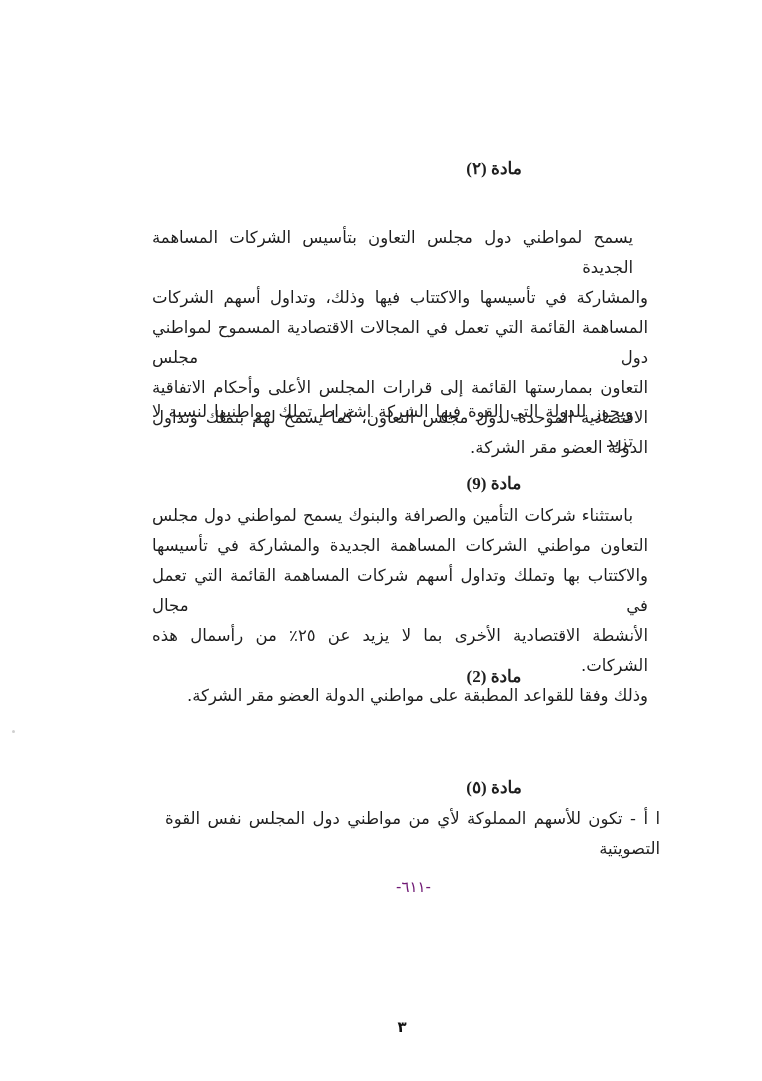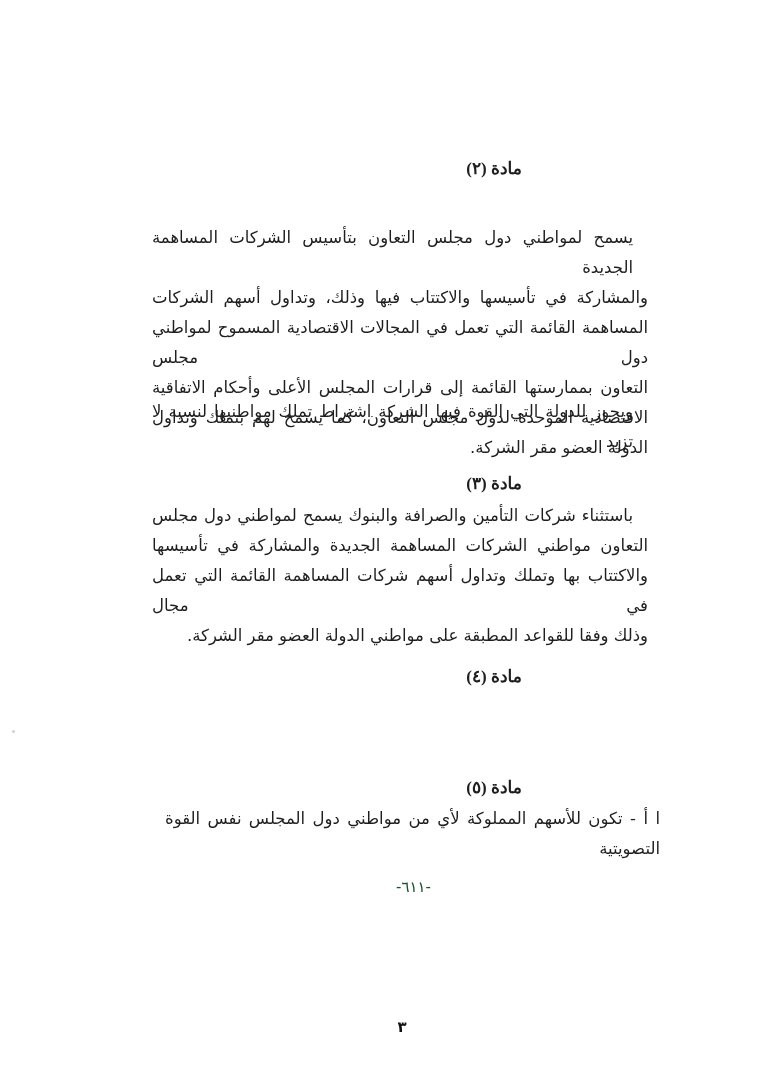--- a/index.html
+++ b/index.html
@@ -44,21 +44,21 @@
   .b-a4{ top:693px; }
   .b-h5{ top:775px; }
   .b-a5{ top:804px; }
   .page-marker{
     position:absolute;
     top:876px;
     left:396px;
     direction:rtl;
     font-size:15px;
     line-height:22px;
-    color:#14532d;
+    color:#701a75;
   }
   .footer-num{
     position:absolute;
     top:1016px;
     left:392px;
     width:20px;
     text-align:center;
     font-size:15px;
     line-height:22px;
     font-weight:bold;
@@ -86,31 +86,32 @@
     <div class="ln">المساهمة القائمة التي تعمل في المجالات الاقتصادية المسموح لمواطني دول مجلس</div>
     <div class="ln">التعاون بممارستها القائمة إلى قرارات المجلس الأعلى وأحكام الاتفاقية</div>
     <div class="ln">الاقتصادية الموحدة لدول مجلس التعاون، كما يسمح لهم بتملك وتداول</div>
     <div class="ln start">الدولة العضو مقر الشركة.</div>
   </div>
   <div class="col b-a2p2">
     <div class="ln indent">ويجوز للدولة التي القوة فيها الشركة اشتراط تملك مواطنيها لنسبة لا تزيد</div>
   </div>
 
   <div class="col b-h3">
-    <div class="hd">مادة (٣)</div>
+    <div class="hd">مادة (9)</div>
   </div>
   <div class="col b-a3">
     <div class="ln indent">باستثناء شركات التأمين والصرافة والبنوك يسمح لمواطني دول مجلس</div>
     <div class="ln">التعاون مواطني الشركات المساهمة الجديدة والمشاركة في تأسيسها</div>
     <div class="ln">والاكتتاب بها وتملك وتداول أسهم شركات المساهمة القائمة التي تعمل في مجال</div>
+    <div class="ln">الأنشطة الاقتصادية الأخرى بما لا يزيد عن ٢٥٪ من رأسمال هذه الشركات.</div>
     <div class="ln start">وذلك وفقا للقواعد المطبقة على مواطني الدولة العضو مقر الشركة.</div>
   </div>
 
   <div class="col b-h4">
-    <div class="hd">مادة (٤)</div>
+    <div class="hd">مادة (2)</div>
   </div>
 
   <div class="col b-h5">
     <div class="hd">مادة (٥)</div>
   </div>
   <div class="col b-a5">
     <div class="ln out">ا أ - تكون للأسهم المملوكة لأي من مواطني دول المجلس نفس القوة التصويتية</div>
   </div>
 
   <div class="page-marker">-٦١١-</div>

